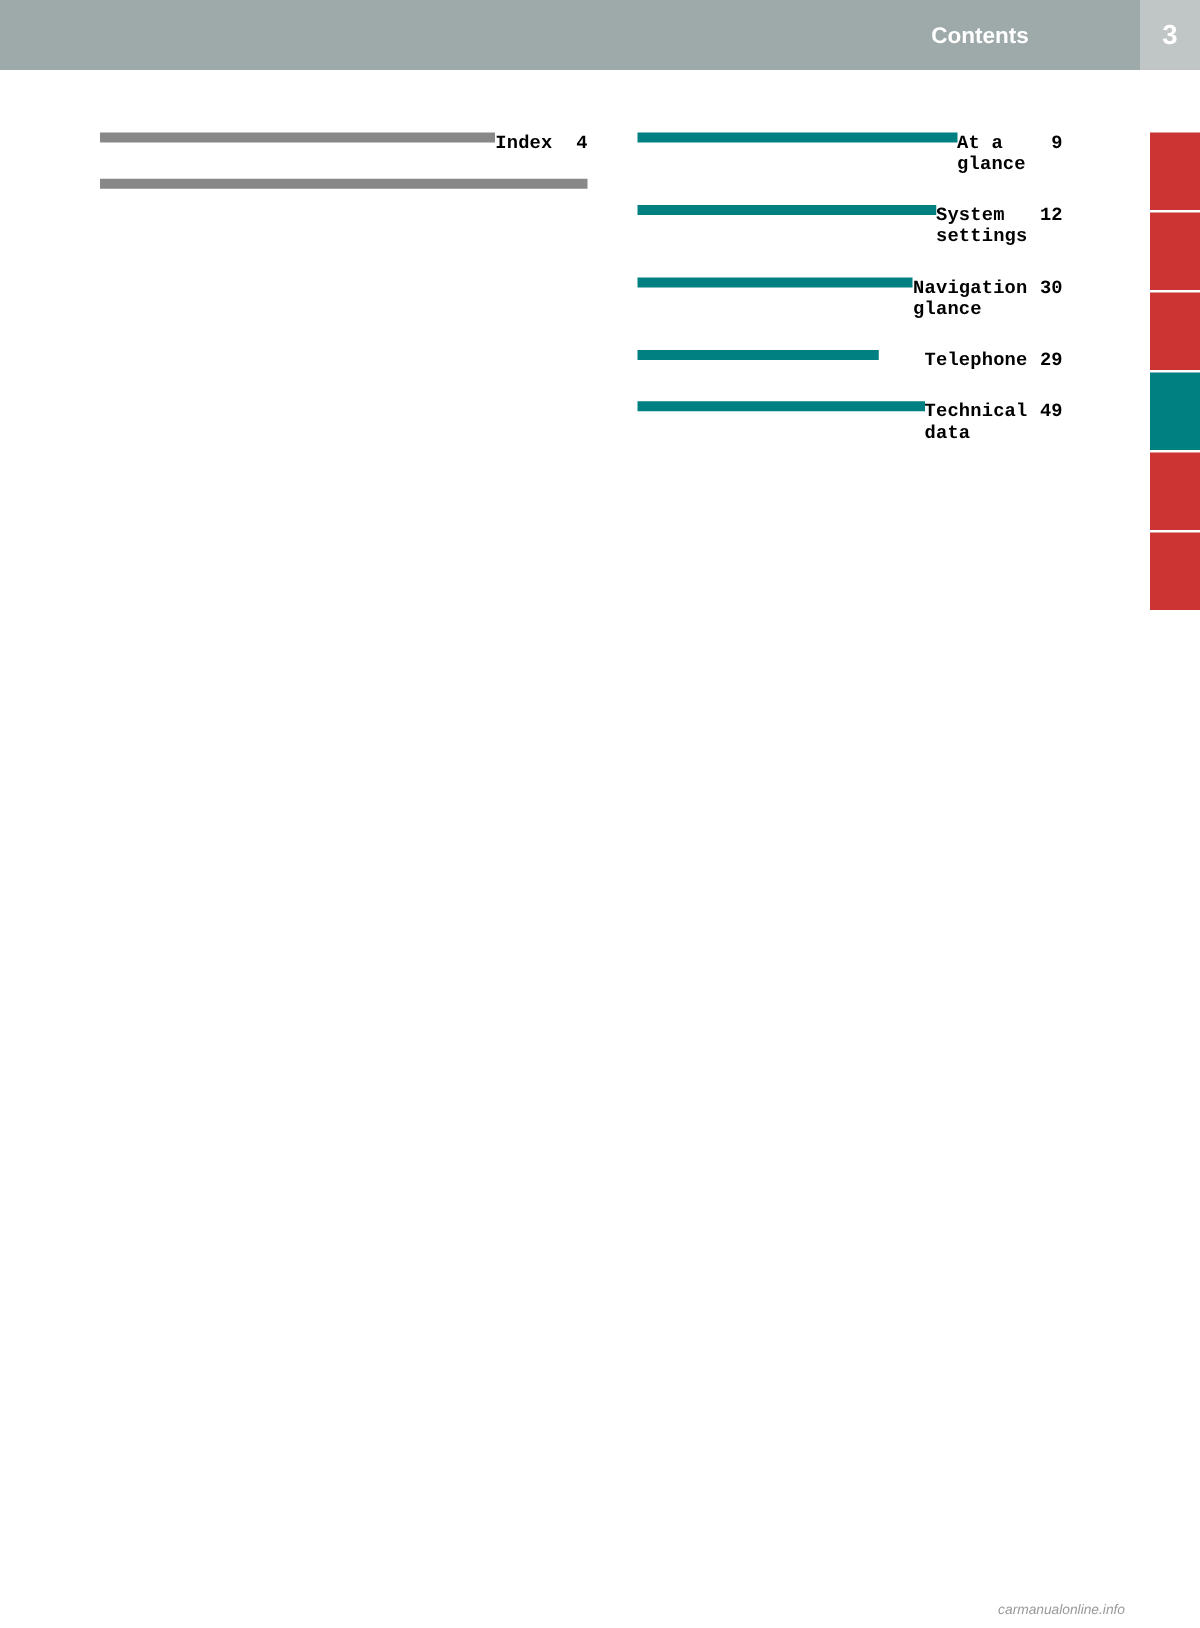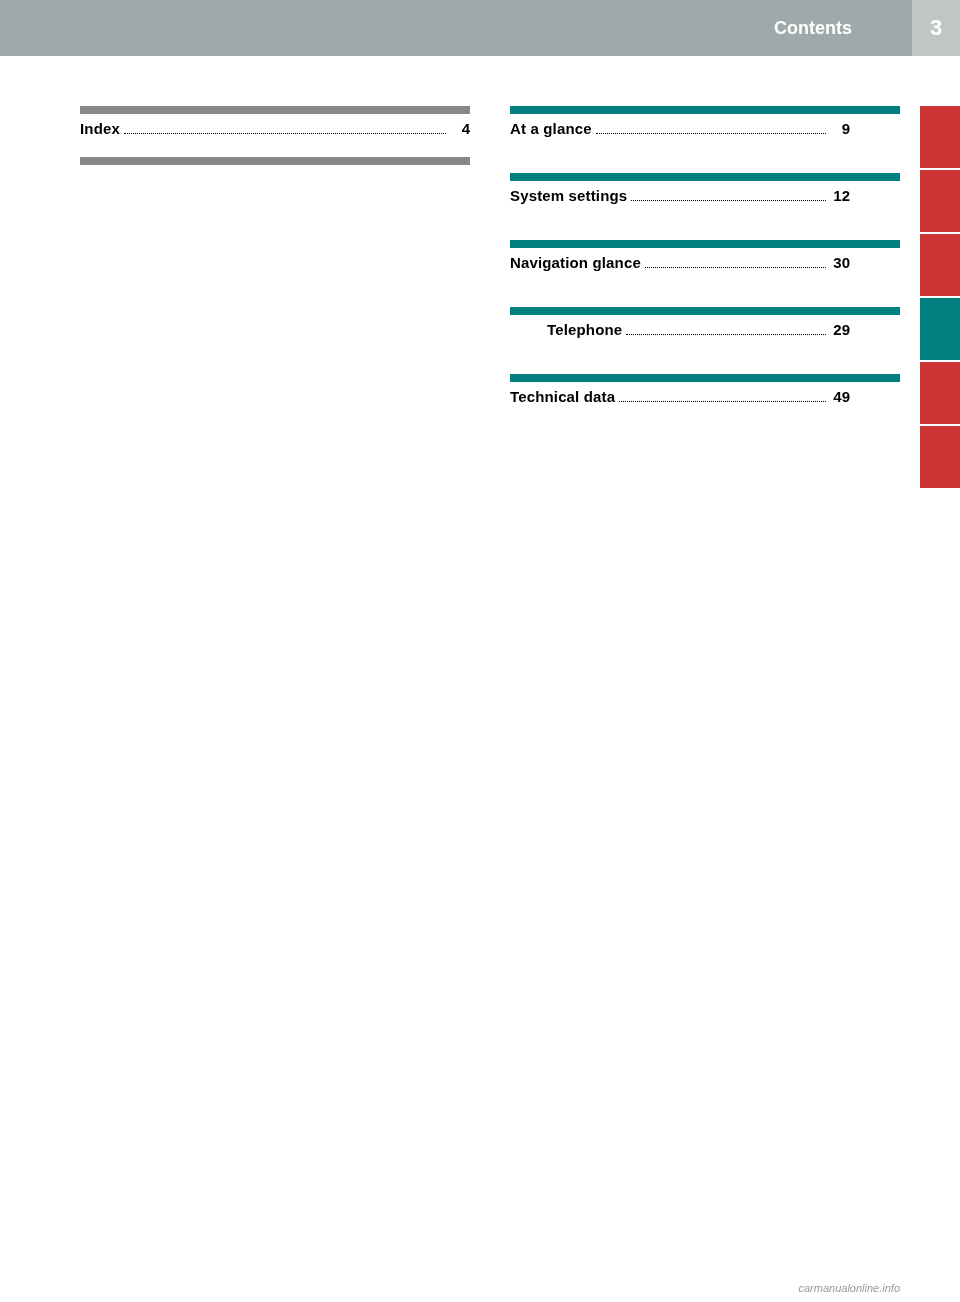--- a/index.html
+++ b/index.html
@@ -21,20 +21,21 @@
       position: absolute;
       top: 0;
       left: 0;
       right: 0;
       height: 56px;
       background: #9eaaaa;
       display: flex;
       align-items: center;
       justify-content: flex-end;
       padding-right: 0;
+      gap: 29px;
     }
 
     .header-title {
       color: #ffffff;
       font-size: 18px;
       font-weight: bold;
       margin-right: 60px;
     }
 
     .page-number-box {
@@ -67,28 +68,29 @@
       display: flex;
       flex-direction: column;
       gap: 0;
     }
 
     
     .right-column {
       flex: 1;
       display: flex;
       flex-direction: column;
-      gap: 16px;
+      gap: 4px;
     }
 
     
     .toc-entry {
       display: flex;
-      flex-direction: column;
+      flex-direction: row;
       margin-bottom: 4px;
+      font-family: Liberation Mono, monospace;
     }
 
     .toc-bar {
       height: 8px;
       width: 100%;
       margin-bottom: 6px;
     }
 
     .toc-bar.teal {
       background: #008080;

